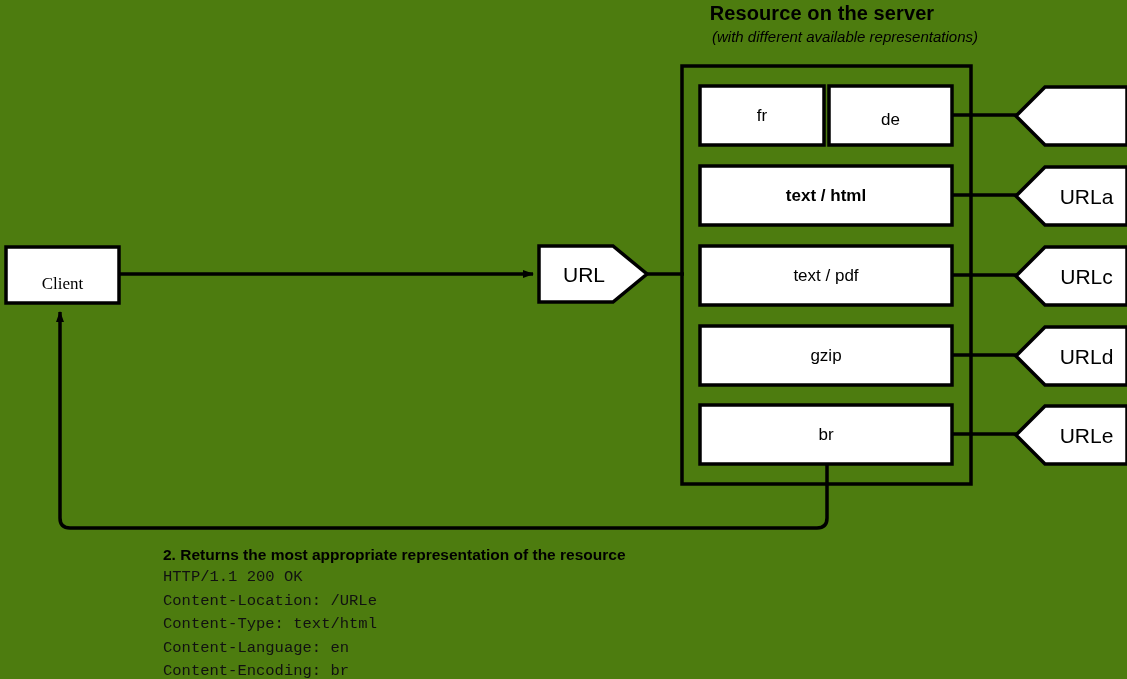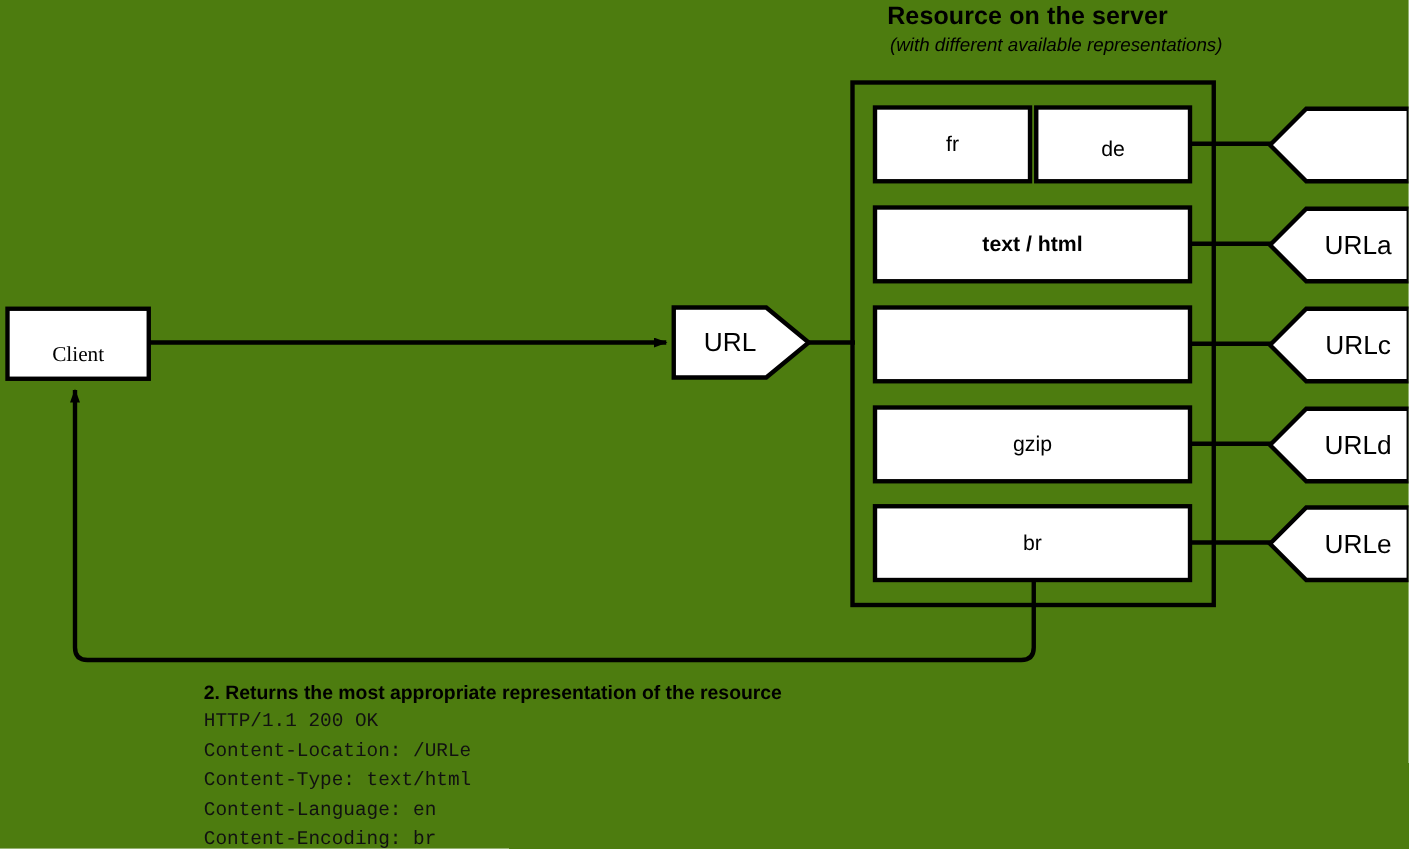--- a/index.html
+++ b/index.html
@@ -133,20 +133,21 @@
   <div class="lbl" id="server-title">Resource on the server</div>
   <div class="lbl" id="server-subtitle">(with different available representations)</div>
 
   <div class="lbl shape-label" style="left:6px; top:247px; width:113px; height:72px;font-family:Liberation Serif, serif;">Client</div>
 
   <div class="lbl url-label" style="left:539px; top:246px; width:90px; height:56px; justify-content:center;">URL</div>
 
   <div class="lbl shape-label" style="left:700px; top:86px; width:124px; height:59px;">fr</div>
   <div class="lbl shape-label" style="left:829px; top:86px; width:123px; height:67px;">de</div>
   <div class="lbl shape-label" style="left:700px; top:166px; width:252px; height:59px;font-weight:bold;">text / html</div>
+  <div class="lbl shape-label" style="left:700px; top:246px; width:252px; height:59px;">text / pdf</div>
   <div class="lbl shape-label" style="left:700px; top:326px; width:252px; height:59px;">gzip</div>
   <div class="lbl shape-label" style="left:700px; top:405px; width:252px; height:59px;">br</div>
 
   <div class="lbl url-label" style="left:1046px; top:167px; width:81px; height:58px; justify-content:center;">URLa</div>
   <div class="lbl url-label" style="left:1046px; top:247px; width:81px; height:58px; justify-content:center;">URLc</div>
   <div class="lbl url-label" style="left:1046px; top:327px; width:81px; height:58px; justify-content:center;">URLd</div>
   <div class="lbl url-label" style="left:1046px; top:406px; width:81px; height:58px; justify-content:center;">URLe</div>
 
 
   <div id="res-block">

